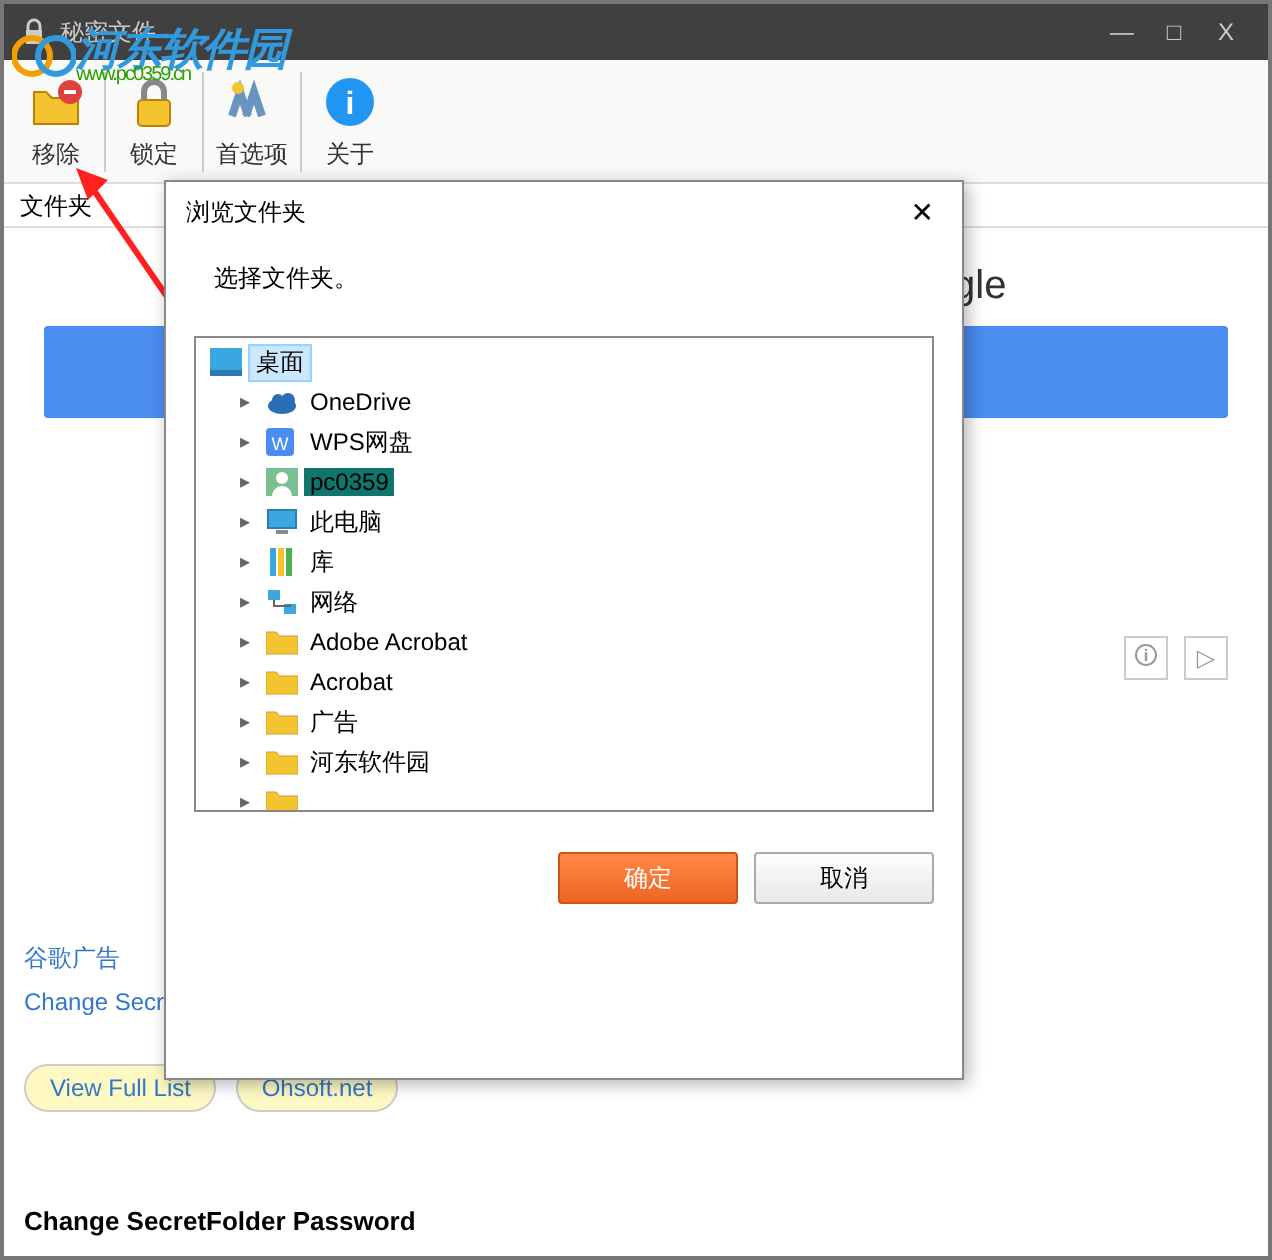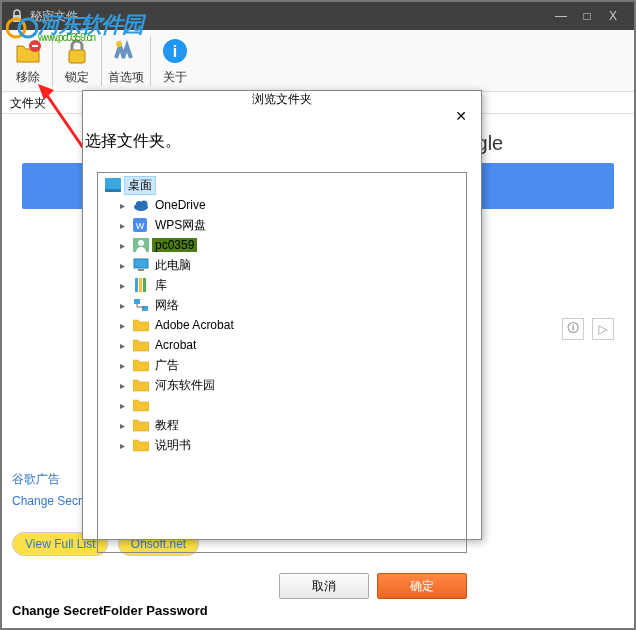--- a/index.html
+++ b/index.html
@@ -19,44 +19,44 @@
     .col-folder { width: 300px; padding: 3px 8px; border-right: 1px solid #eee; }
     .col-status { flex: 1; padding: 3px 8px; }
     
     .watermark { position: absolute; top: 8px; left: 4px; z-index: 999; pointer-events: none; font-size: 22px; font-weight: bold; font-style: italic; letter-spacing: -1px; }
     .watermark-main { display: flex; align-items: center; }
     .watermark-url { font-size: 10px; color: #2aa000; font-weight: normal; font-style: normal; margin-left: 32px; margin-top: -8px; }
     
     .arrow { position: absolute; top: 80px; left: 34px; z-index: 5; }
     
     .dialog { position: absolute; top: 88px; left: 80px; width: 400px; height: 450px; background: #fff; border: 1px solid #888; box-shadow: 2px 2px 8px rgba(0,0,0,0.3); z-index: 20; }
-    .dialog-title { height: 30px; display: flex; align-items: center; padding: 0 10px; font-size: 12px; flex-direction: column; }
+    .dialog-title { height: 30px; display: flex; align-items: center; padding: 0 10px; font-size: 12px; }
     .dialog-close { margin-left: auto; cursor: pointer; font-size: 14px; padding: 0 4px; }
-    .dialog-label { padding: 10px 2px; font-size: 16px; }
-    .tree { margin: 10px 14px; border: 1px solid #888; height: 381px; overflow: auto; font-size: 12px; padding: 2px; }
+    .dialog-label { padding: 10px 24px; font-size: 12px; }
+    .tree { margin: 10px 14px; border: 1px solid #888; height: 238px; overflow: auto; font-size: 12px; padding: 2px; }
     .tree-item { display: flex; align-items: center; height: 20px; padding-left: 4px; cursor: pointer; }
     .tree-item.selected .tree-label { background: #cce8ff; border: 1px solid #99d1ff; }
-    .tree-item.highlighted .tree-label { background: #4d7c0f; }
+    .tree-item.highlighted .tree-label { background: #0f766e; }
     .tree-arrow { width: 12px; font-size: 10px; color: #666; }
     .tree-icon { width: 18px; height: 16px; margin-right: 2px; display: flex; align-items: center; justify-content: center; }
     .tree-label { padding: 0 3px; }
     .tree-child { padding-left: 20px; }
     .dialog-buttons { display: flex; justify-content: flex-end; gap: 8px; padding: 10px 14px; }
     .dlg-btn { width: 90px; height: 26px; border: 1px solid #aaa; background: linear-gradient(#fdfdfd, #e8e8e8); font-size: 12px; cursor: pointer; border-radius: 2px; }
     .dlg-btn.primary { background: linear-gradient(#ff8844, #ee6622); color: #fff; border-color: #cc5511; }
     
     .bg-ads { position: absolute; top: 130px; left: 20px; right: 20px; z-index: 1; }
     .ad-row { display: flex; gap: 20px; margin-bottom: 16px; }
     .ad-box { flex: 1; }
     .ad-title { font-size: 20px; color: #333; text-align: center; margin-bottom: 8px; }
     .ad-btn { background: #4a8cf0; color: #fff; text-align: center; padding: 14px; font-size: 16px; border-radius: 2px; }
     
     .bottom-links { position: absolute; bottom: 72px; left: 10px; font-size: 12px; color: #3377cc; }
     .link-row { margin-bottom: 6px; }
-    .pill-btn { display: inline-block; border: 1px solid #ccc; border-radius: 16px; padding: 4px 12px; background: #fde047; margin-right: 6px; color: #3377cc; cursor: pointer; }
+    .pill-btn { display: inline-block; border: 1px solid #ccc; border-radius: 16px; padding: 4px 12px; background: #fef9c3; margin-right: 6px; color: #3377cc; cursor: pointer; }
     .bottom-label { position: absolute; bottom: 10px; left: 10px; font-size: 13px; font-weight: bold; }
     .bottom-icons { position: absolute; top: 316px; right: 20px; display: flex; gap: 8px; color: #999; }
     .bade-icon { width: 22px; height: 22px; border: 1px solid #ccc; display: flex; align-items: center; justify-content: center; font-size: 12px; }
 
     .folder-svg { width: 16px; height: 14px; }
   </style>
 </head>
 <body>
 
 <div class="watermark">
@@ -299,16 +299,16 @@
           <span class="tree-icon">
             <svg class="folder-svg">
               <path d="M0 2 h5 l2 2 h9 v9 h-16 z" fill="#f4c430" stroke="#d0a020" stroke-width="0.5"></path>
             </svg>
           </span>
           <span class="tree-label">说明书</span>
         </div>
       </div>
   </div>
   <div class="dialog-buttons">
+    <button class="dlg-btn primary">确定</button>
     <button class="dlg-btn">取消</button>
-    <button class="dlg-btn primary">确定</button>
   </div>
 </div>
 
 </body></html>

